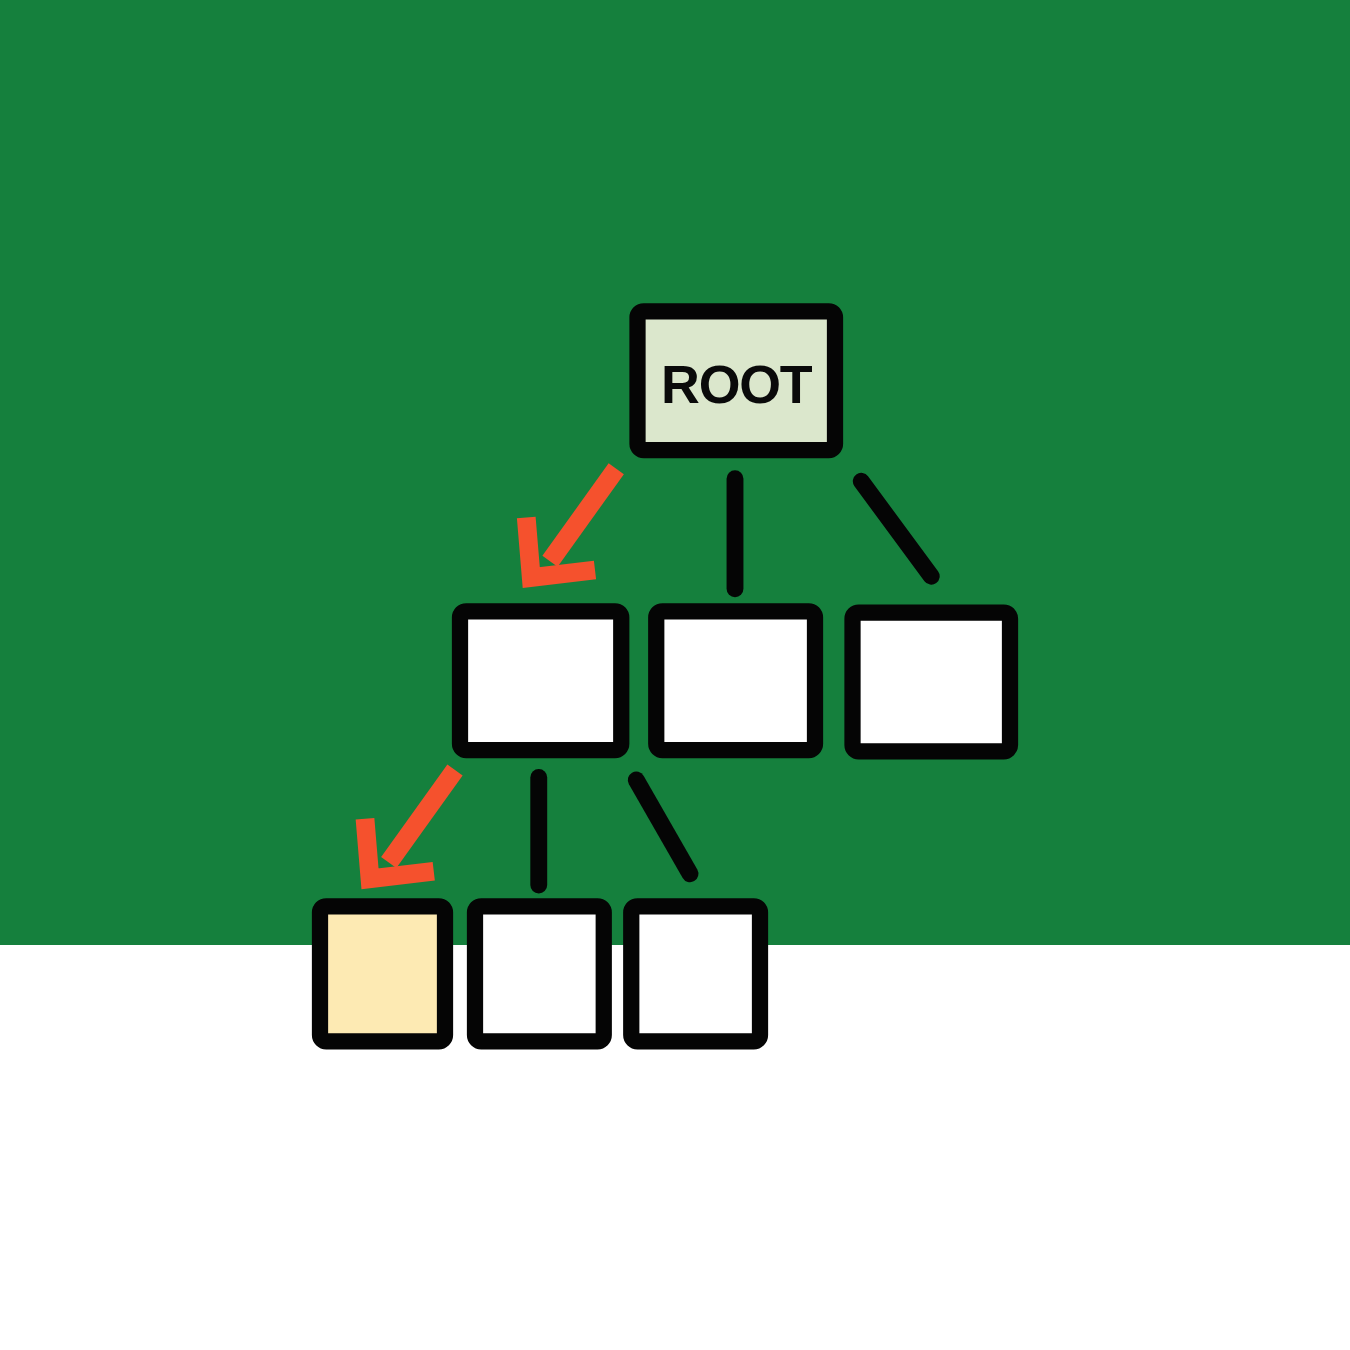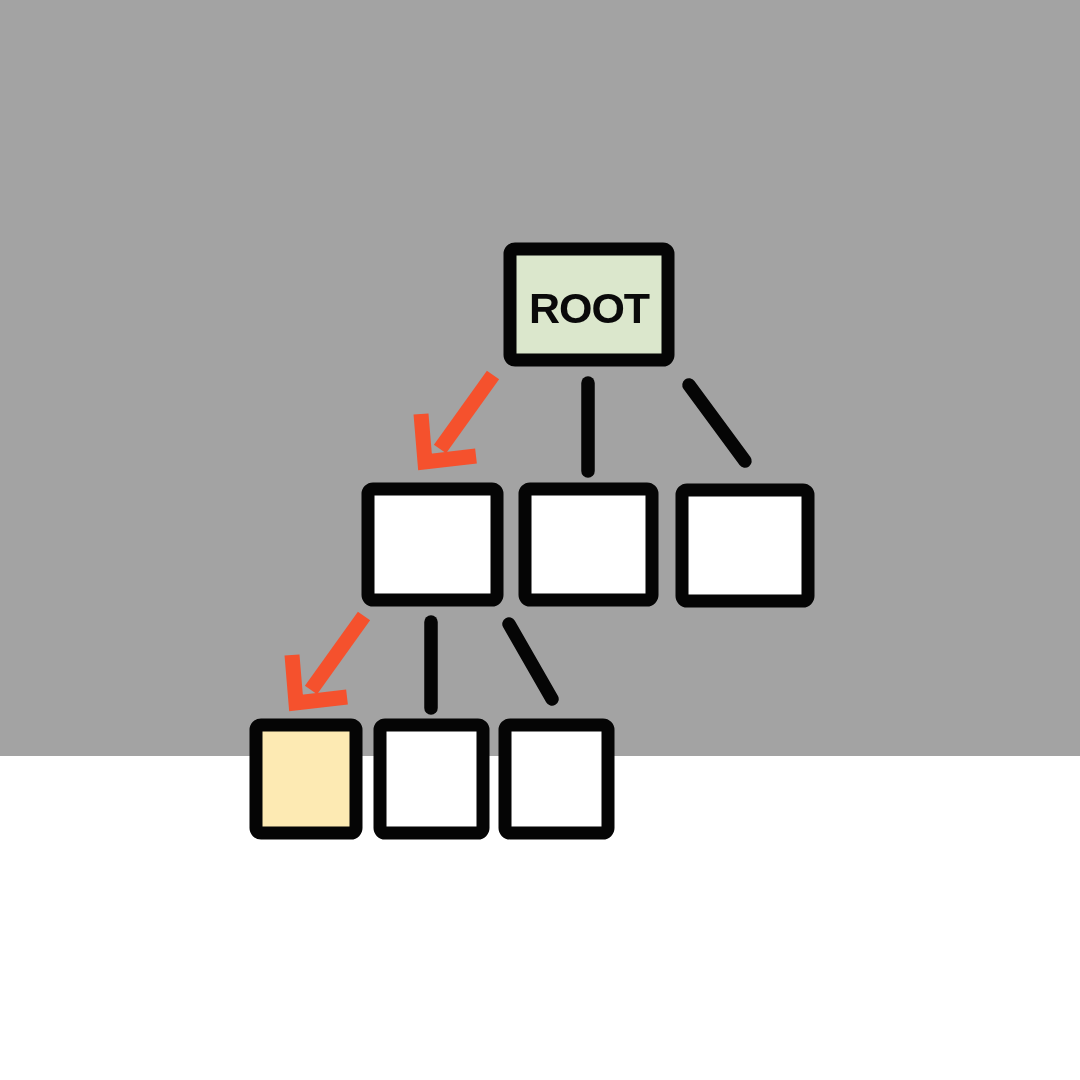--- a/index.html
+++ b/index.html
@@ -8,21 +8,21 @@
     background: #ffffff;
     width: 1080px;
     height: 1080px;
     overflow: hidden;
     font-family: "Liberation Sans", sans-serif;
   }
   .canvas-wrap {
     position: relative;
     width: 1080px;
     height: 756px;
-    background: #a3a3a3;
+    background: #15803d;
   }
   svg {
     display: block;
     width: 1080px;
     height: 1080px;
   }
   .root-label {
     font-family: "Liberation Sans", "DejaVu Sans", sans-serif;
     font-weight: 700;
     letter-spacing: -1px;

